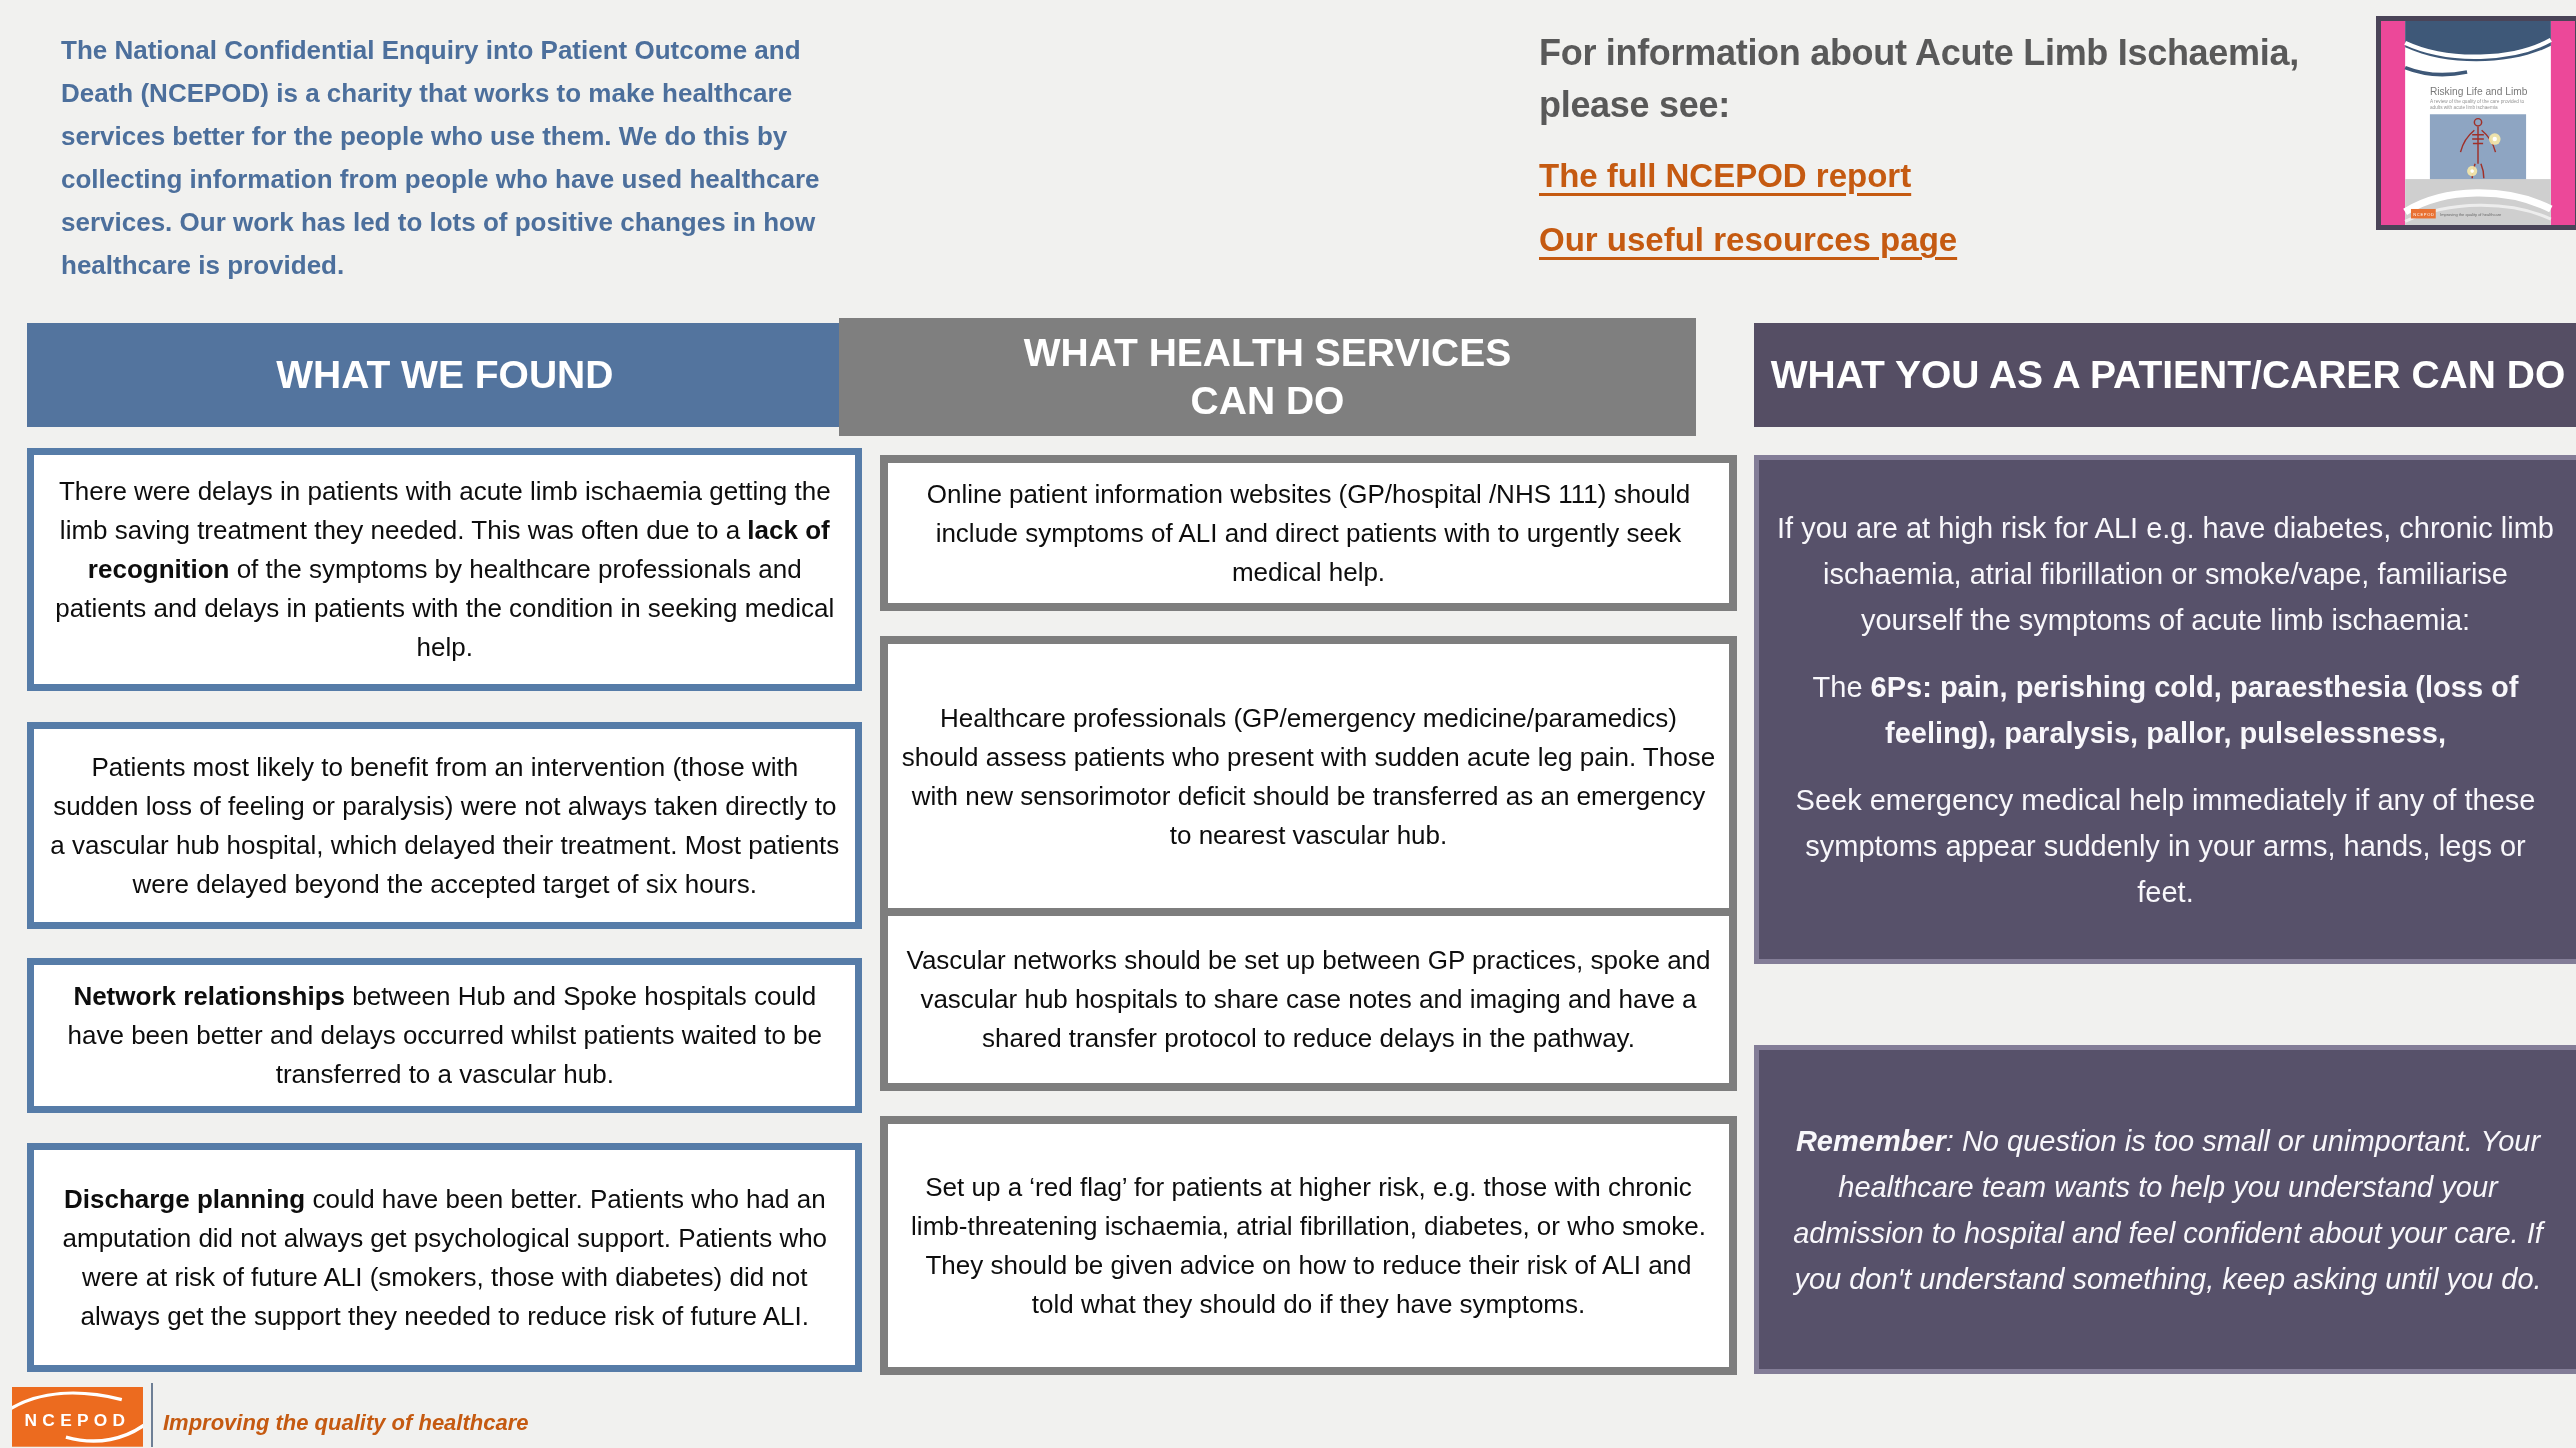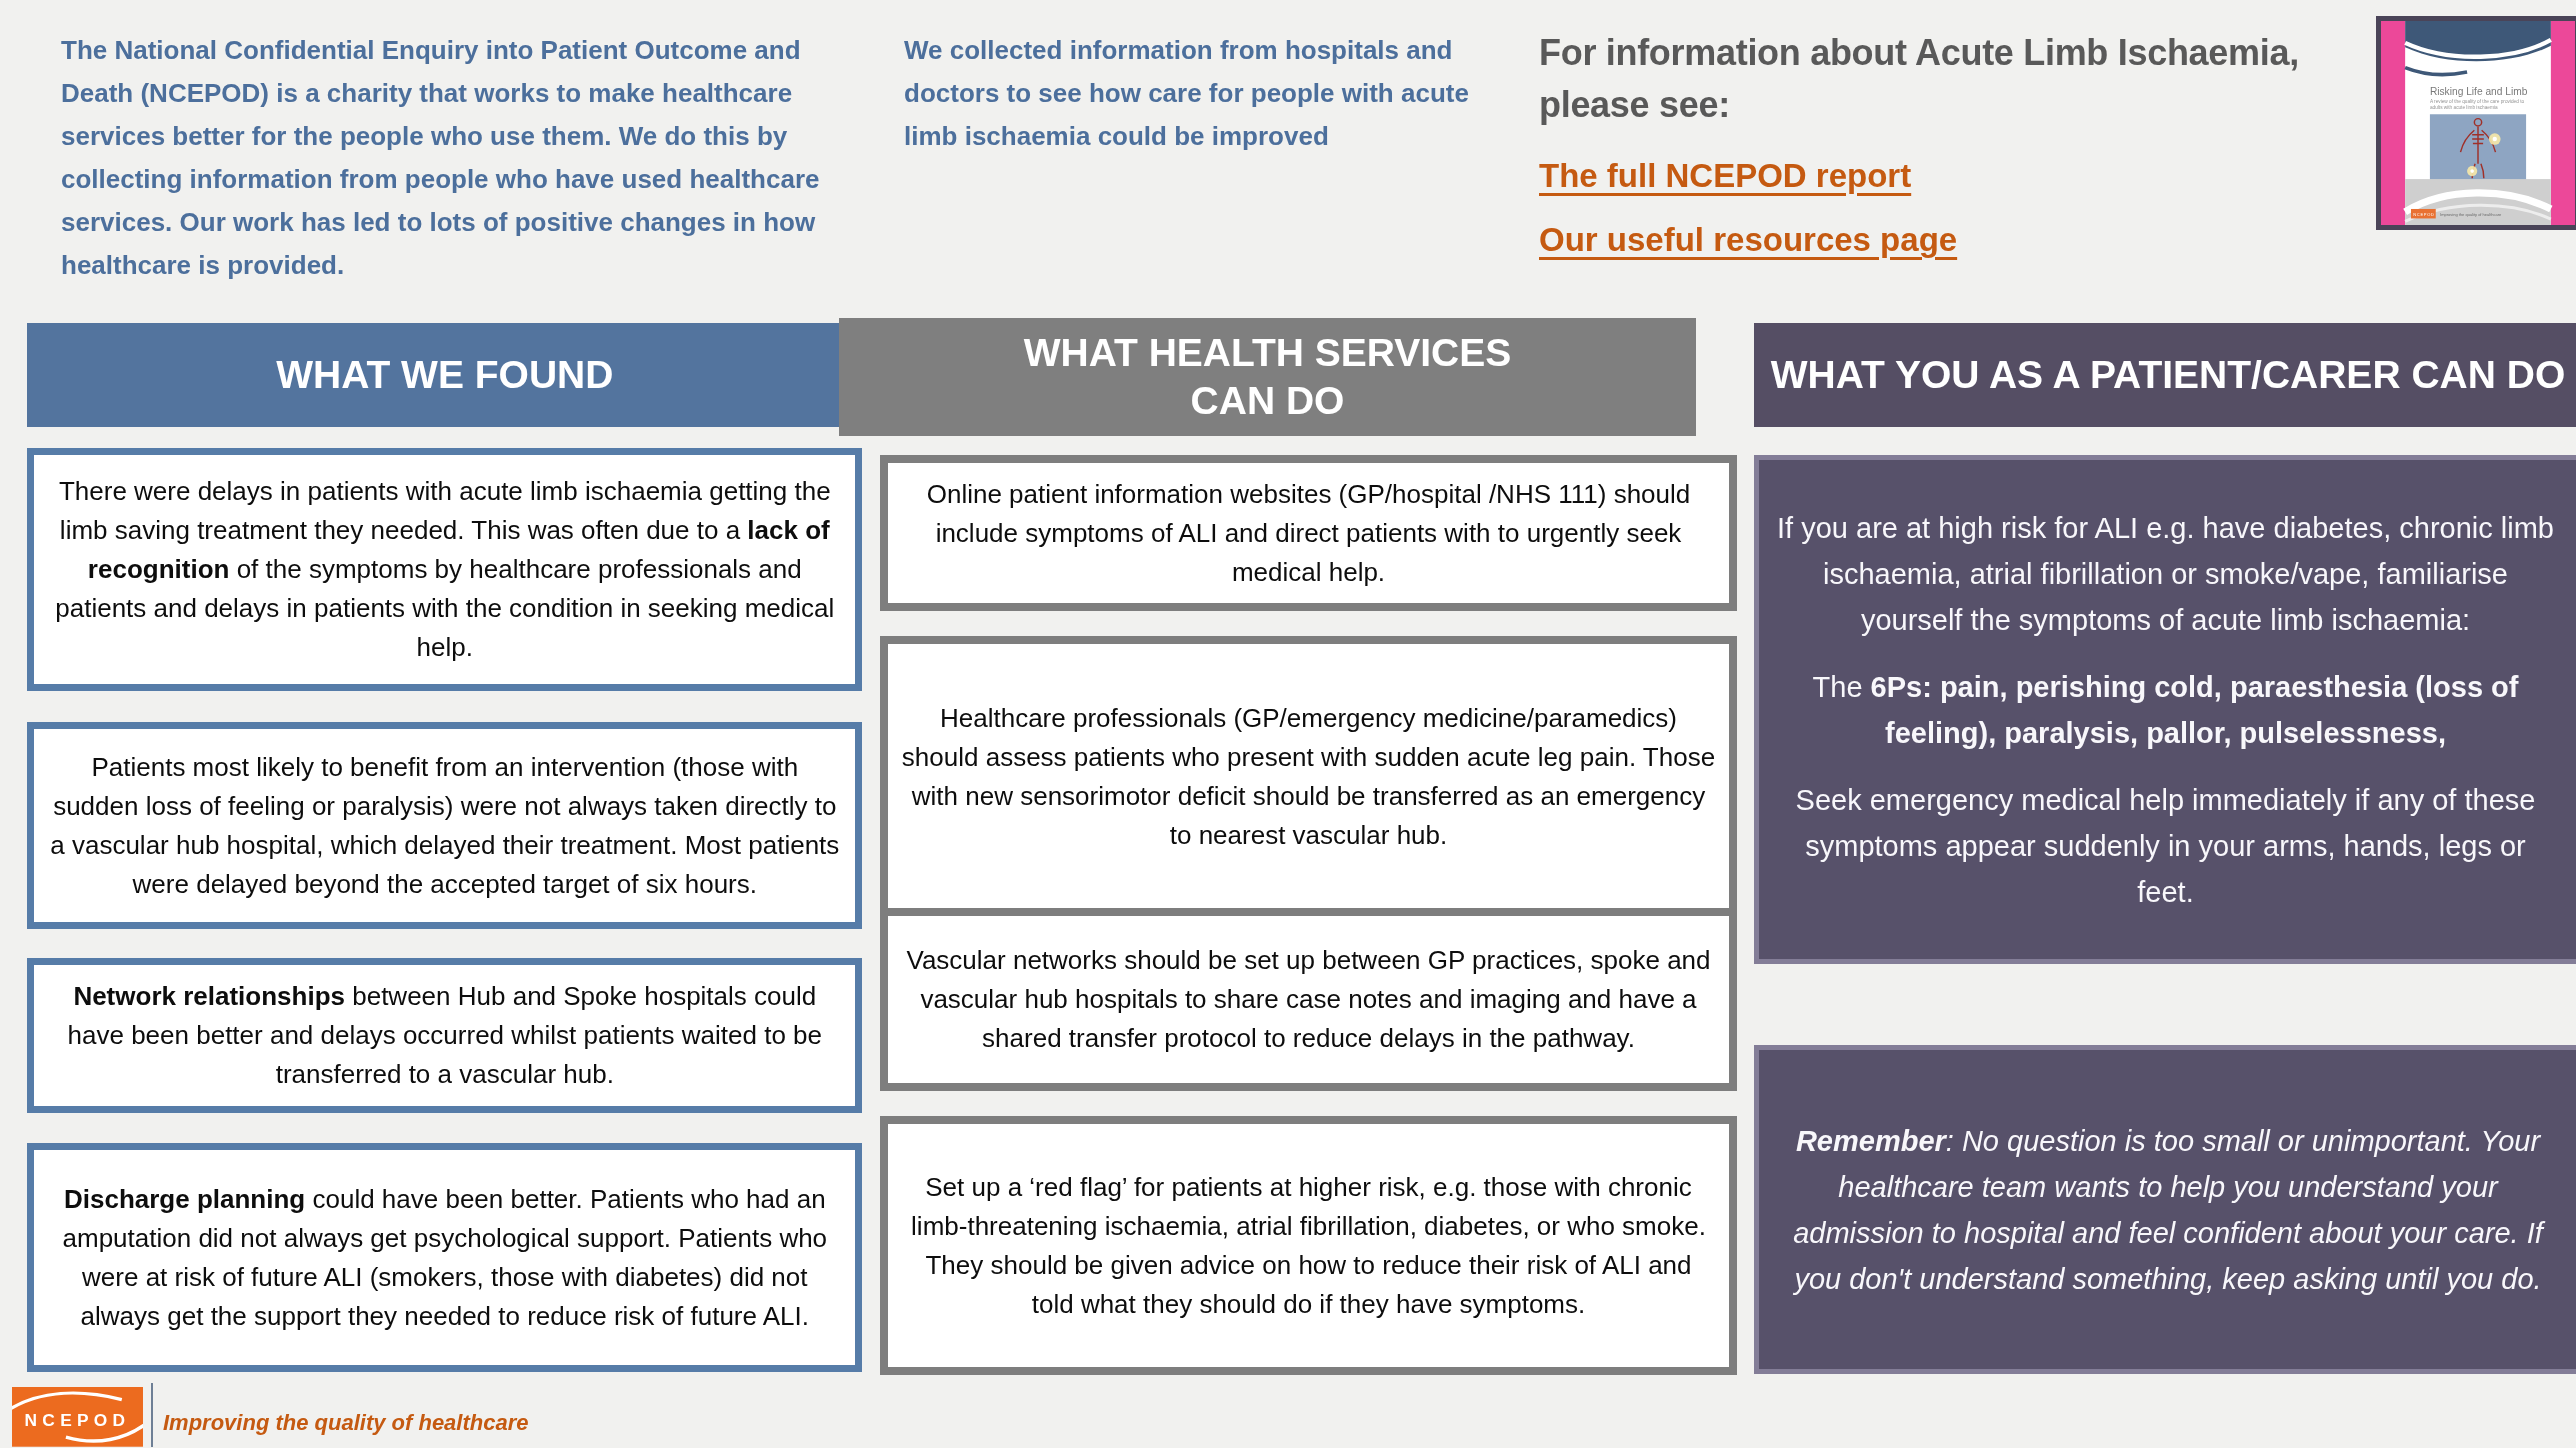--- a/index.html
+++ b/index.html
@@ -73,21 +73,20 @@
     position: absolute; left: 155px; top: 1410px; font-style: italic; font-weight: bold;
     color: var(--link-orange); font-size: 22px;
   }
 </style>
 </head>
 <body>
 
 <div class="canvas">
 
   <p class="intro intro-left">The National Confidential Enquiry into Patient Outcome and Death (NCEPOD) is a charity that works to make healthcare services better for the people who use them. We do this by collecting  information from people who have used healthcare services. Our work has led to lots of positive changes in how healthcare is provided.</p>
-  <p class="intro intro-mid">We collected information from hospitals and doctors to see how care for people with acute limb ischaemia could be improved</p>
 
   <div class="info-block">
     <div class="info-heading">For information about Acute Limb Ischaemia, please see:</div>
     <a class="info-link">The full NCEPOD report</a>
     <a class="info-link">Our useful resources page</a>
   </div>
 
   <div class="cover">
     <svg viewBox="0 0 200 280">
       <rect width="200" height="280" fill="#ffffff"></rect>

